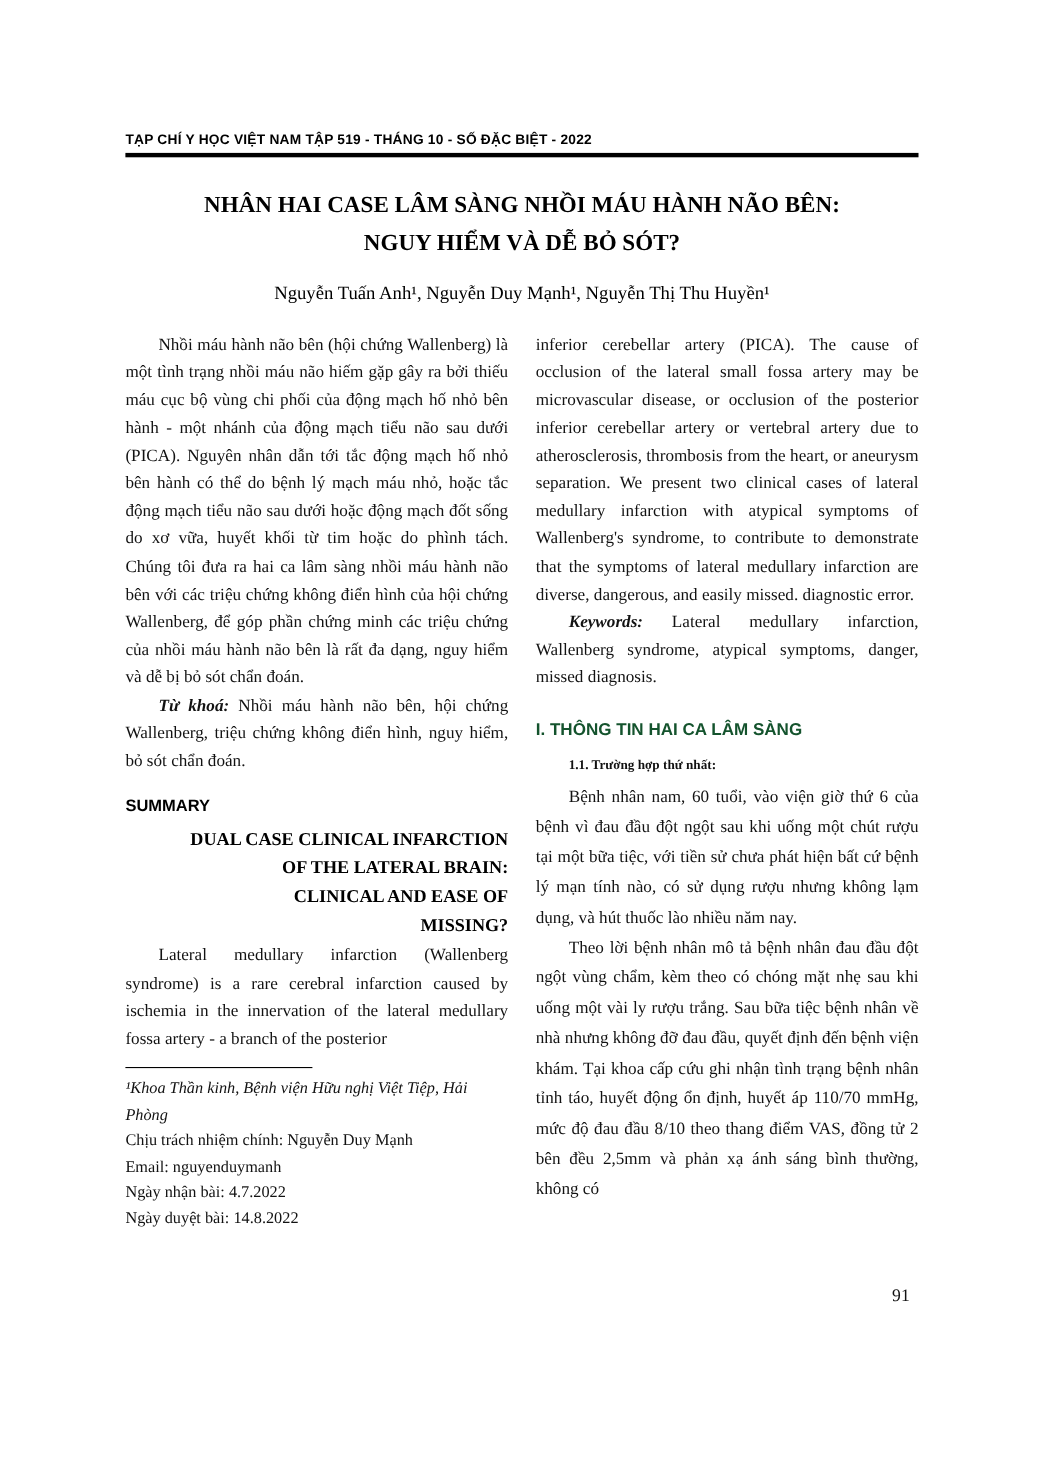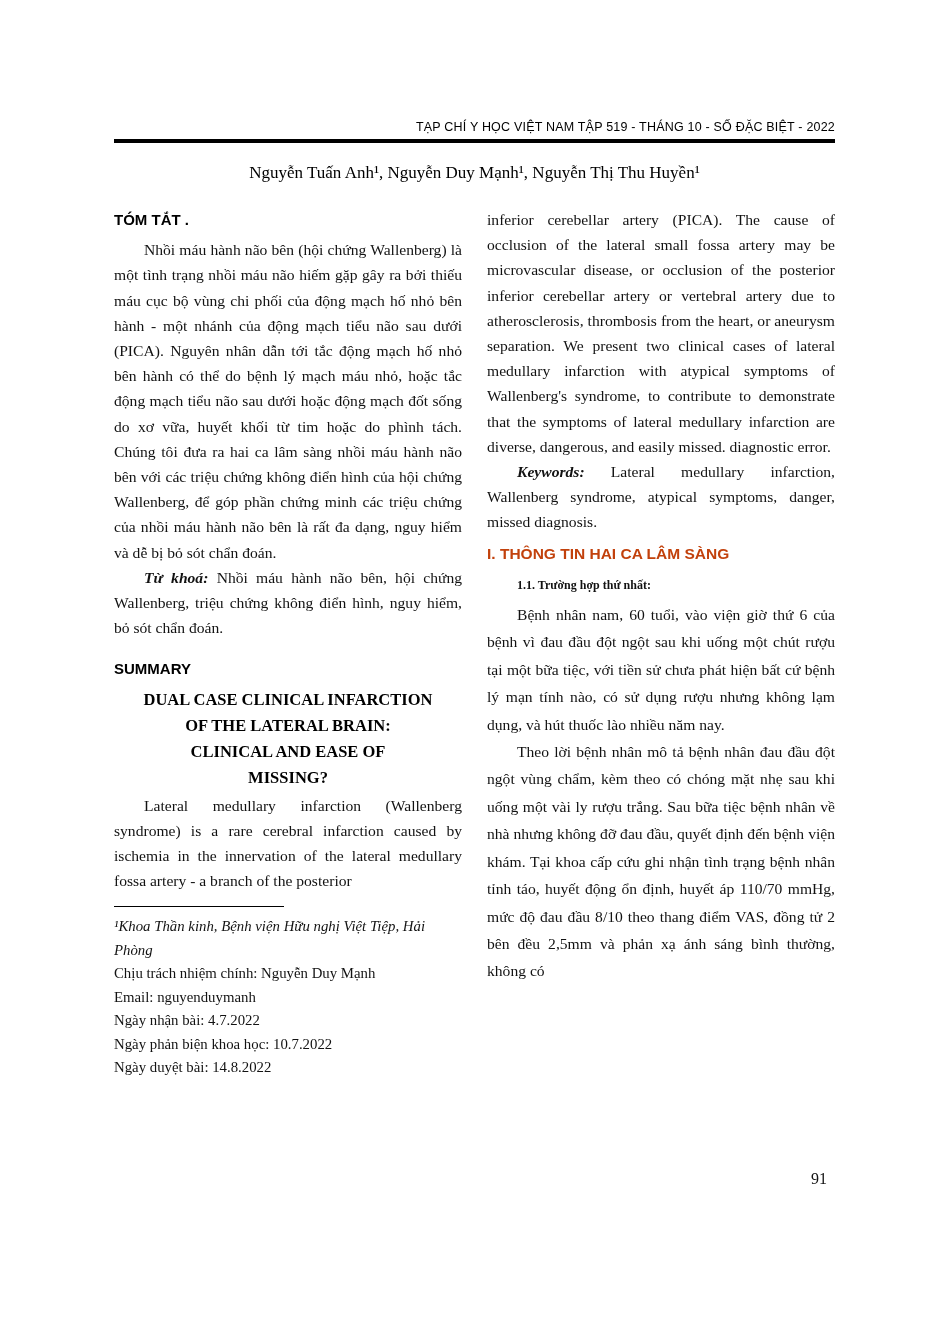--- a/index.html
+++ b/index.html
@@ -7,23 +7,23 @@
     width: 943px; height: 1333px;
     background: #ffffff;
     position: relative;
     box-sizing: border-box;
     padding: 120px 108px 0 114px;
     font-family: "Liberation Serif", serif;
     color: #121212;
     overflow: hidden;
   }
   .journal-header {
-    text-align: right;
+    text-align: left;
     font-family: "Liberation Sans", sans-serif;
-    font-weight: 400;
+    font-weight: 700;
     font-size: 12.5px;
     letter-spacing: .2px;
     color: #000;
     white-space: nowrap;
   }
   .header-rule { height: 4px; background: #000; margin-top: 5px; }
   .article-title {
     margin: 26px 0 0;
     text-align: center;
     font-size: 21px;
@@ -51,42 +51,42 @@
     font-size: 15px;
     text-align: left;
     margin: 0 0 5px;
     color: #000;
   }
   p { margin: 0; }
   .indent { text-indent: 30px; }
   .kw-label { font-weight: 700; font-style: italic; }
   .summary-block { margin-top: 16px; }
   .summary-title {
-    text-align: center;
+    text-align: right;
     font-weight: 700;
     font-size: 16.5px;
     line-height: 26px;
     margin: 3px 0 2px;
     color: #000;
   }
   .footnote {
     margin-top: 13px;
     font-size: 14.8px;
     line-height: 23.5px;
     text-align: left;
   }
   .footnote-rule { width: 170px; border-top: 1.5px solid #000; margin-bottom: 8px; }
   .affiliation { font-style: italic; font-family: Liberation Serif, serif; }
   .section-heading {
     font-family: "Liberation Sans", sans-serif;
     font-weight: 700;
     font-size: 15.5px;
     text-align: left;
-    margin: 6px 0 7px;
-    color: #c2410c;
+    margin: 22px 0 7px;
+    color: #14532d;
   }
   .case-heading {
     font-weight: 700;
     text-indent: 30px;
     text-align: left;
     margin: 0 0 3px;
     font-size: 12px;
   }
   .case-par { line-height: 27.4px; }
   .page-number {
@@ -98,27 +98,30 @@
   }
 </style>
 </head>
 <body>
 
 <div class="page">
 
   <div class="journal-header">TẠP CHÍ Y HỌC VIỆT NAM TẬP 519 - THÁNG 10 - SỐ ĐẶC BIỆT  - 2022</div>
   <div class="header-rule"></div>
 
+  <h1 class="article-title">
+    <span>NHÂN HAI CASE LÂM SÀNG NHỒI MÁU HÀNH NÃO BÊN:</span><br>
+    <span>NGUY HIỂM VÀ DỄ BỎ SÓT?</span>
+  </h1>
 
   <div class="authors">Nguyễn Tuấn Anh¹, Nguyễn Duy Mạnh¹, Nguyễn Thị Thu Huyền¹</div>
 
   <div class="columns">
 
     <div class="col">
-      <h2 class="sans-head">TÓM TẮT .</h2>
 
       <p class="indent">Nhồi máu hành não bên (hội chứng Wallenberg) là một tình trạng nhồi máu não hiếm gặp gây ra bởi thiếu máu cục bộ vùng chi phối của động mạch hố nhỏ bên hành - một nhánh của động mạch tiểu não sau dưới (PICA). Nguyên nhân dẫn tới tắc động mạch hố nhỏ bên hành có thể do bệnh lý mạch máu nhỏ, hoặc tắc động mạch tiểu não sau dưới hoặc động mạch đốt sống do xơ vữa, huyết khối từ tim hoặc do phình tách. Chúng tôi đưa ra hai ca lâm sàng nhồi máu hành não bên với các triệu chứng không điển hình của hội chứng Wallenberg, để góp phần chứng minh các triệu chứng của nhồi máu hành não bên là rất đa dạng, nguy hiểm và dễ bị bỏ sót chẩn đoán.</p>
 
       <p class="indent"><span class="kw-label">Từ khoá:</span> <span>Nhồi máu hành não bên, hội chứng Wallenberg, triệu chứng không điển hình, nguy hiểm, bỏ sót chẩn đoán.</span></p>
 
       <div class="summary-block">
         <h2 class="sans-head">SUMMARY</h2>
         <div class="summary-title">
           <div>DUAL CASE CLINICAL INFARCTION</div>
           <div>OF THE LATERAL BRAIN:</div>
@@ -127,21 +130,20 @@
         </div>
         <p class="indent">Lateral medullary infarction (Wallenberg syndrome) is a rare cerebral infarction caused by ischemia in the innervation of the lateral medullary fossa artery - a branch of the posterior</p>
       </div>
 
       <div class="footnote">
         <div class="footnote-rule"></div>
         <div class="affiliation">¹Khoa Thần kinh, Bệnh viện Hữu nghị Việt Tiệp, Hải Phòng</div>
         <div>Chịu trách nhiệm chính: Nguyễn Duy Mạnh</div>
         <div>Email: nguyenduymanh</div>
         <div>Ngày nhận bài: 4.7.2022</div>
-        <div>Ngày phản biện khoa học: 10.7.2022</div>
         <div>Ngày duyệt bài: 14.8.2022</div>
       </div>
     </div>
 
     <div class="col">
       <p>inferior cerebellar artery (PICA). The cause of occlusion of the lateral small fossa artery may be microvascular disease, or occlusion of the posterior inferior cerebellar artery or vertebral artery due to atherosclerosis, thrombosis from the heart, or aneurysm separation. We present two clinical cases of lateral medullary infarction with atypical symptoms of Wallenberg's syndrome, to contribute to demonstrate that the symptoms of lateral medullary infarction are diverse, dangerous, and easily missed. diagnostic error.</p>
 
       <p class="indent"><span class="kw-label">Keywords:</span> <span>Lateral medullary infarction, Wallenberg syndrome, atypical symptoms, danger, missed diagnosis.</span></p>
 
       <h2 class="section-heading">I. THÔNG TIN HAI CA LÂM SÀNG</h2>

